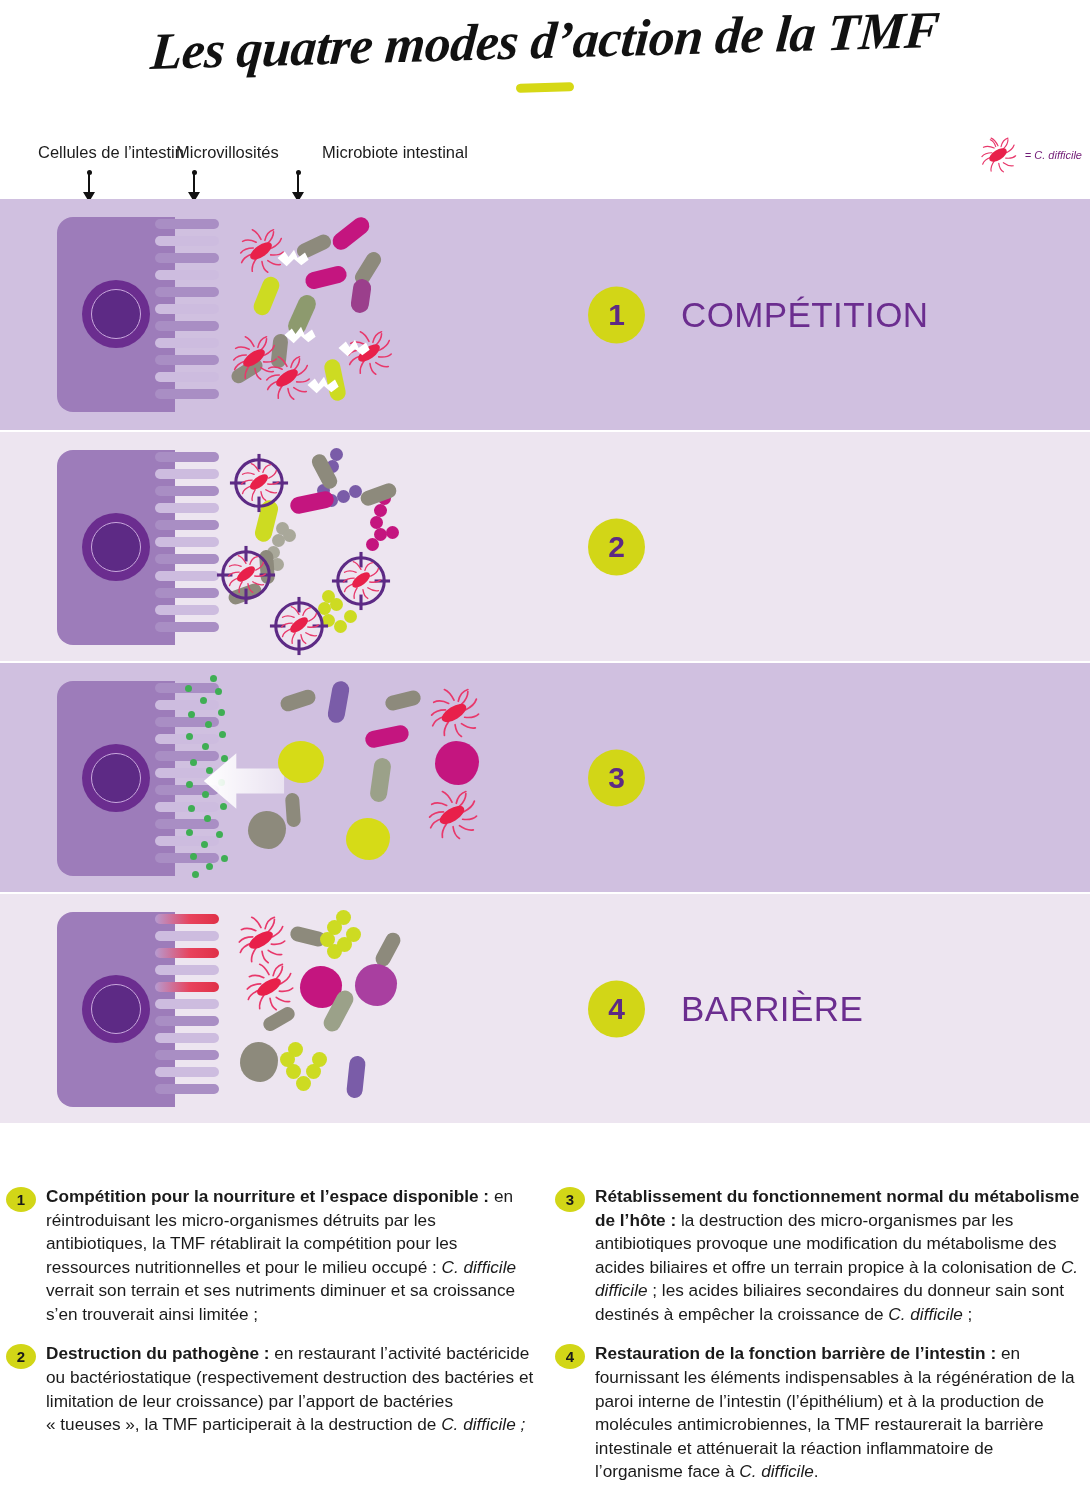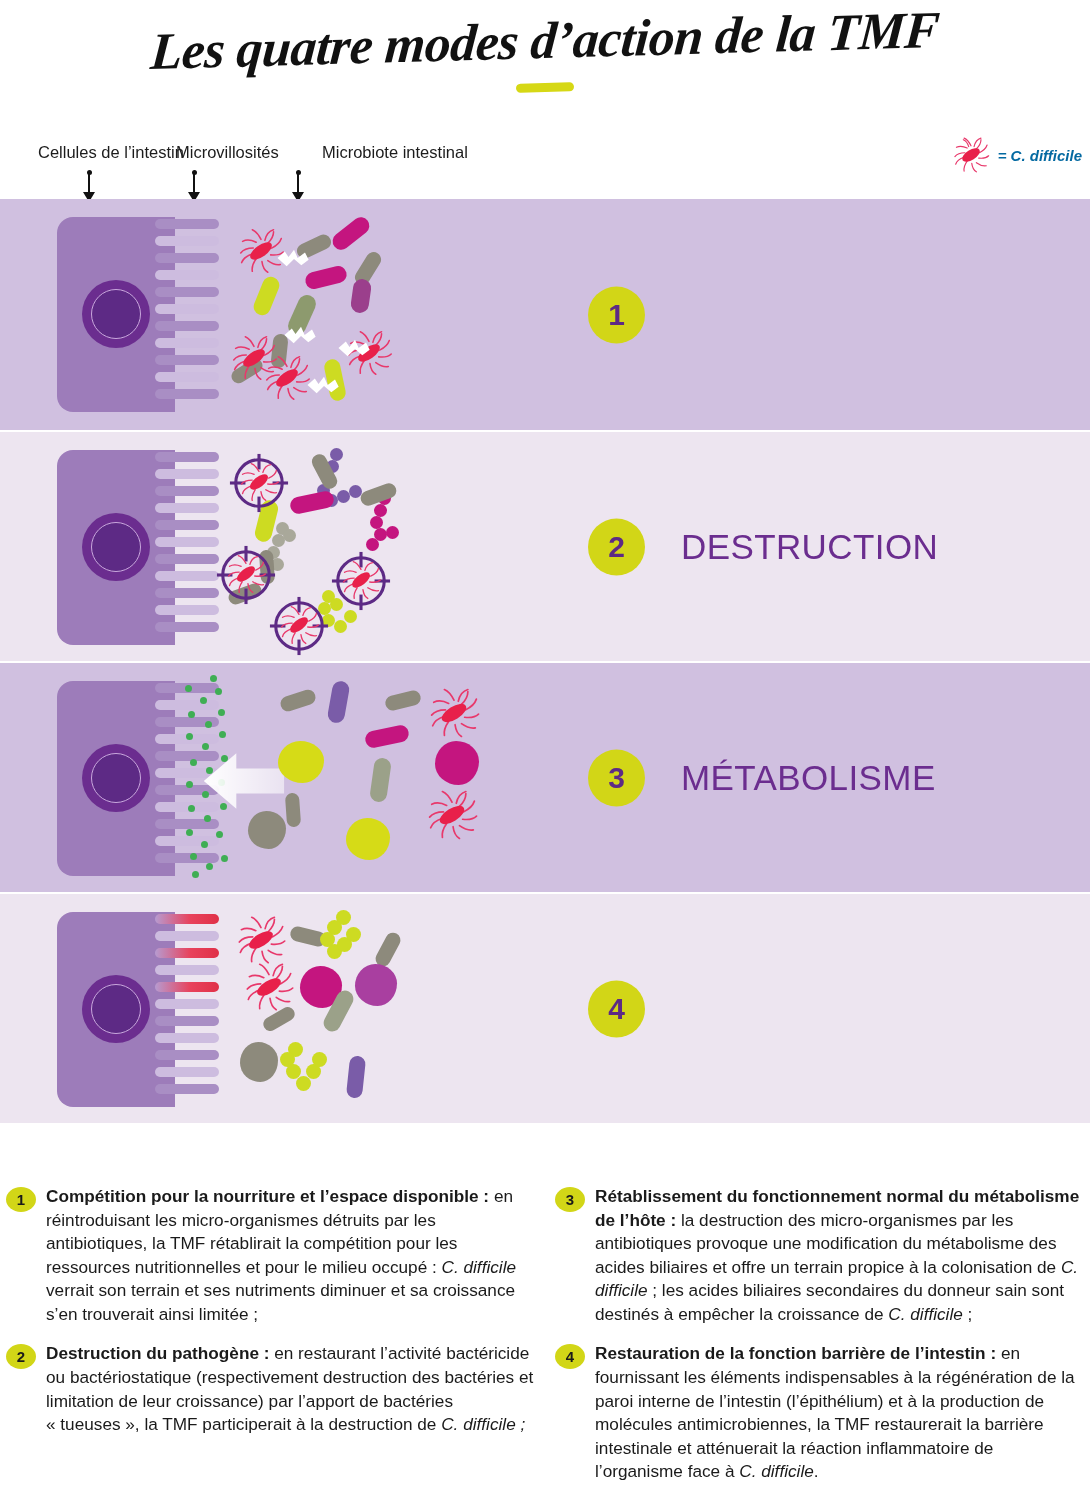--- a/index.html
+++ b/index.html
@@ -39,21 +39,21 @@
   .tl-arrow { position: absolute; width: 2px; background: #111; }
   .tl-arrow::after {
     content: ""; position: absolute; left: -5px; bottom: -9px;
     border-left: 6px solid transparent; border-right: 6px solid transparent;
     border-top: 10px solid #111;
   }
   .tl-dot { position: absolute; width: 5px; height: 5px; border-radius: 50%; background: #111; }
 
   
   .legend { position: absolute; top: 132px; right: 8px; display: flex; align-items: center; gap: 4px; }
-  .legend-text { font-size: 15px; font-style: italic; color: #0369a1; font-weight: bold; }
+  .legend-text { font-size: 11px; font-style: italic; color: #701a75; }
 
   
   .panels { position: absolute; top: 199px; left: 0; width: 1090px; height: 927px; }
   .panel { position: relative; width: 1090px; height: 231px; overflow: hidden; }
   .panel.alt-dark { background: #d0c0e0; }
   .panel.alt-light { background: #ede5f0; }
   .panel + .panel { border-top: 2px solid #ffffff; }
 
   .scene { position: absolute; left: 0; top: 0; width: 560px; height: 100%; }
 
@@ -288,20 +288,21 @@
       </svg>
       <svg class="clash" style="left:336px;top:138px" viewBox="0 0 40 24">
         <path d="M2 12 L10 5 L14 11 L20 3 L24 12 L32 6 L36 14 L28 20 L20 13 L12 21 Z" fill="#ffffff"></path>
       </svg>
       <svg class="clash" style="left:305px;top:175px" viewBox="0 0 40 24">
         <path d="M2 12 L10 5 L14 11 L20 3 L24 12 L32 6 L36 14 L28 20 L20 13 L12 21 Z" fill="#ffffff"></path>
       </svg>
     </div>
     <div class="plabel">
       <div class="pnum">1</div>
+      <div class="ptext">COMPÉTITION</div>
     </div>
   </div>
 
   <div class="panel alt-light">
     <div class="scene">
       <div class="cell">
         <div class="nucleus">
             <div class="nucleus-inner"></div>
           </div>
       </div>
@@ -430,21 +431,20 @@
           <path d="M34 41 q1 7 5 9"></path>
             <path d="M39 39 q6 4 11 3"></path>
             <path d="M41 33 q8 1 11 -2"></path>
           <path d="M42 27 q7 -3 8 -8"></path>
         </g>
         <ellipse cx="32" cy="31" rx="11" ry="5.2" transform="rotate(-38 32 31)" fill="#e8204a"></ellipse>
       </svg>
     </div>
     <div class="plabel">
       <div class="pnum">2</div>
-      <div class="ptext">DESTRUCTION</div>
     </div>
   </div>
 
   <div class="panel alt-dark">
     <div class="scene">
       <div class="cell">
         <div class="nucleus">
             <div class="nucleus-inner"></div>
           </div>
       </div>
@@ -538,21 +538,20 @@
             <path d="M37 40 q7 5 13 4"></path>
             <path d="M40 34 q9 1 13 -3"></path>
           <path d="M41 27 q8 -4 10 -10"></path>
             <path d="M37 22 q6 -6 6 -12"></path>
         </g>
         <ellipse cx="30" cy="30" rx="13" ry="6" transform="rotate(-32 30 30)" fill="#e8204a"></ellipse>
       </svg>
     </div>
     <div class="plabel">
       <div class="pnum">3</div>
-      <div class="ptext">MÉTABOLISME</div>
     </div>
   </div>
 
   <div class="panel alt-light">
     <div class="scene">
       <div class="cell">
         <div class="nucleus">
             <div class="nucleus-inner"></div>
           </div>
       </div>
@@ -619,20 +618,21 @@
             <path d="M37 40 q7 5 13 4"></path>
             <path d="M40 34 q9 1 13 -3"></path>
           <path d="M41 27 q8 -4 10 -10"></path>
             <path d="M37 22 q6 -6 6 -12"></path>
         </g>
         <ellipse cx="30" cy="30" rx="13" ry="6" transform="rotate(-32 30 30)" fill="#e8204a"></ellipse>
       </svg>
     </div>
     <div class="plabel">
       <div class="pnum">4</div>
+      <div class="ptext">BARRIÈRE</div>
     </div>
   </div>
 </div>
 
 <div class="bottom">
 
   <div class="col col-left">
 
     <div class="item">
       <div class="badge">1</div>

